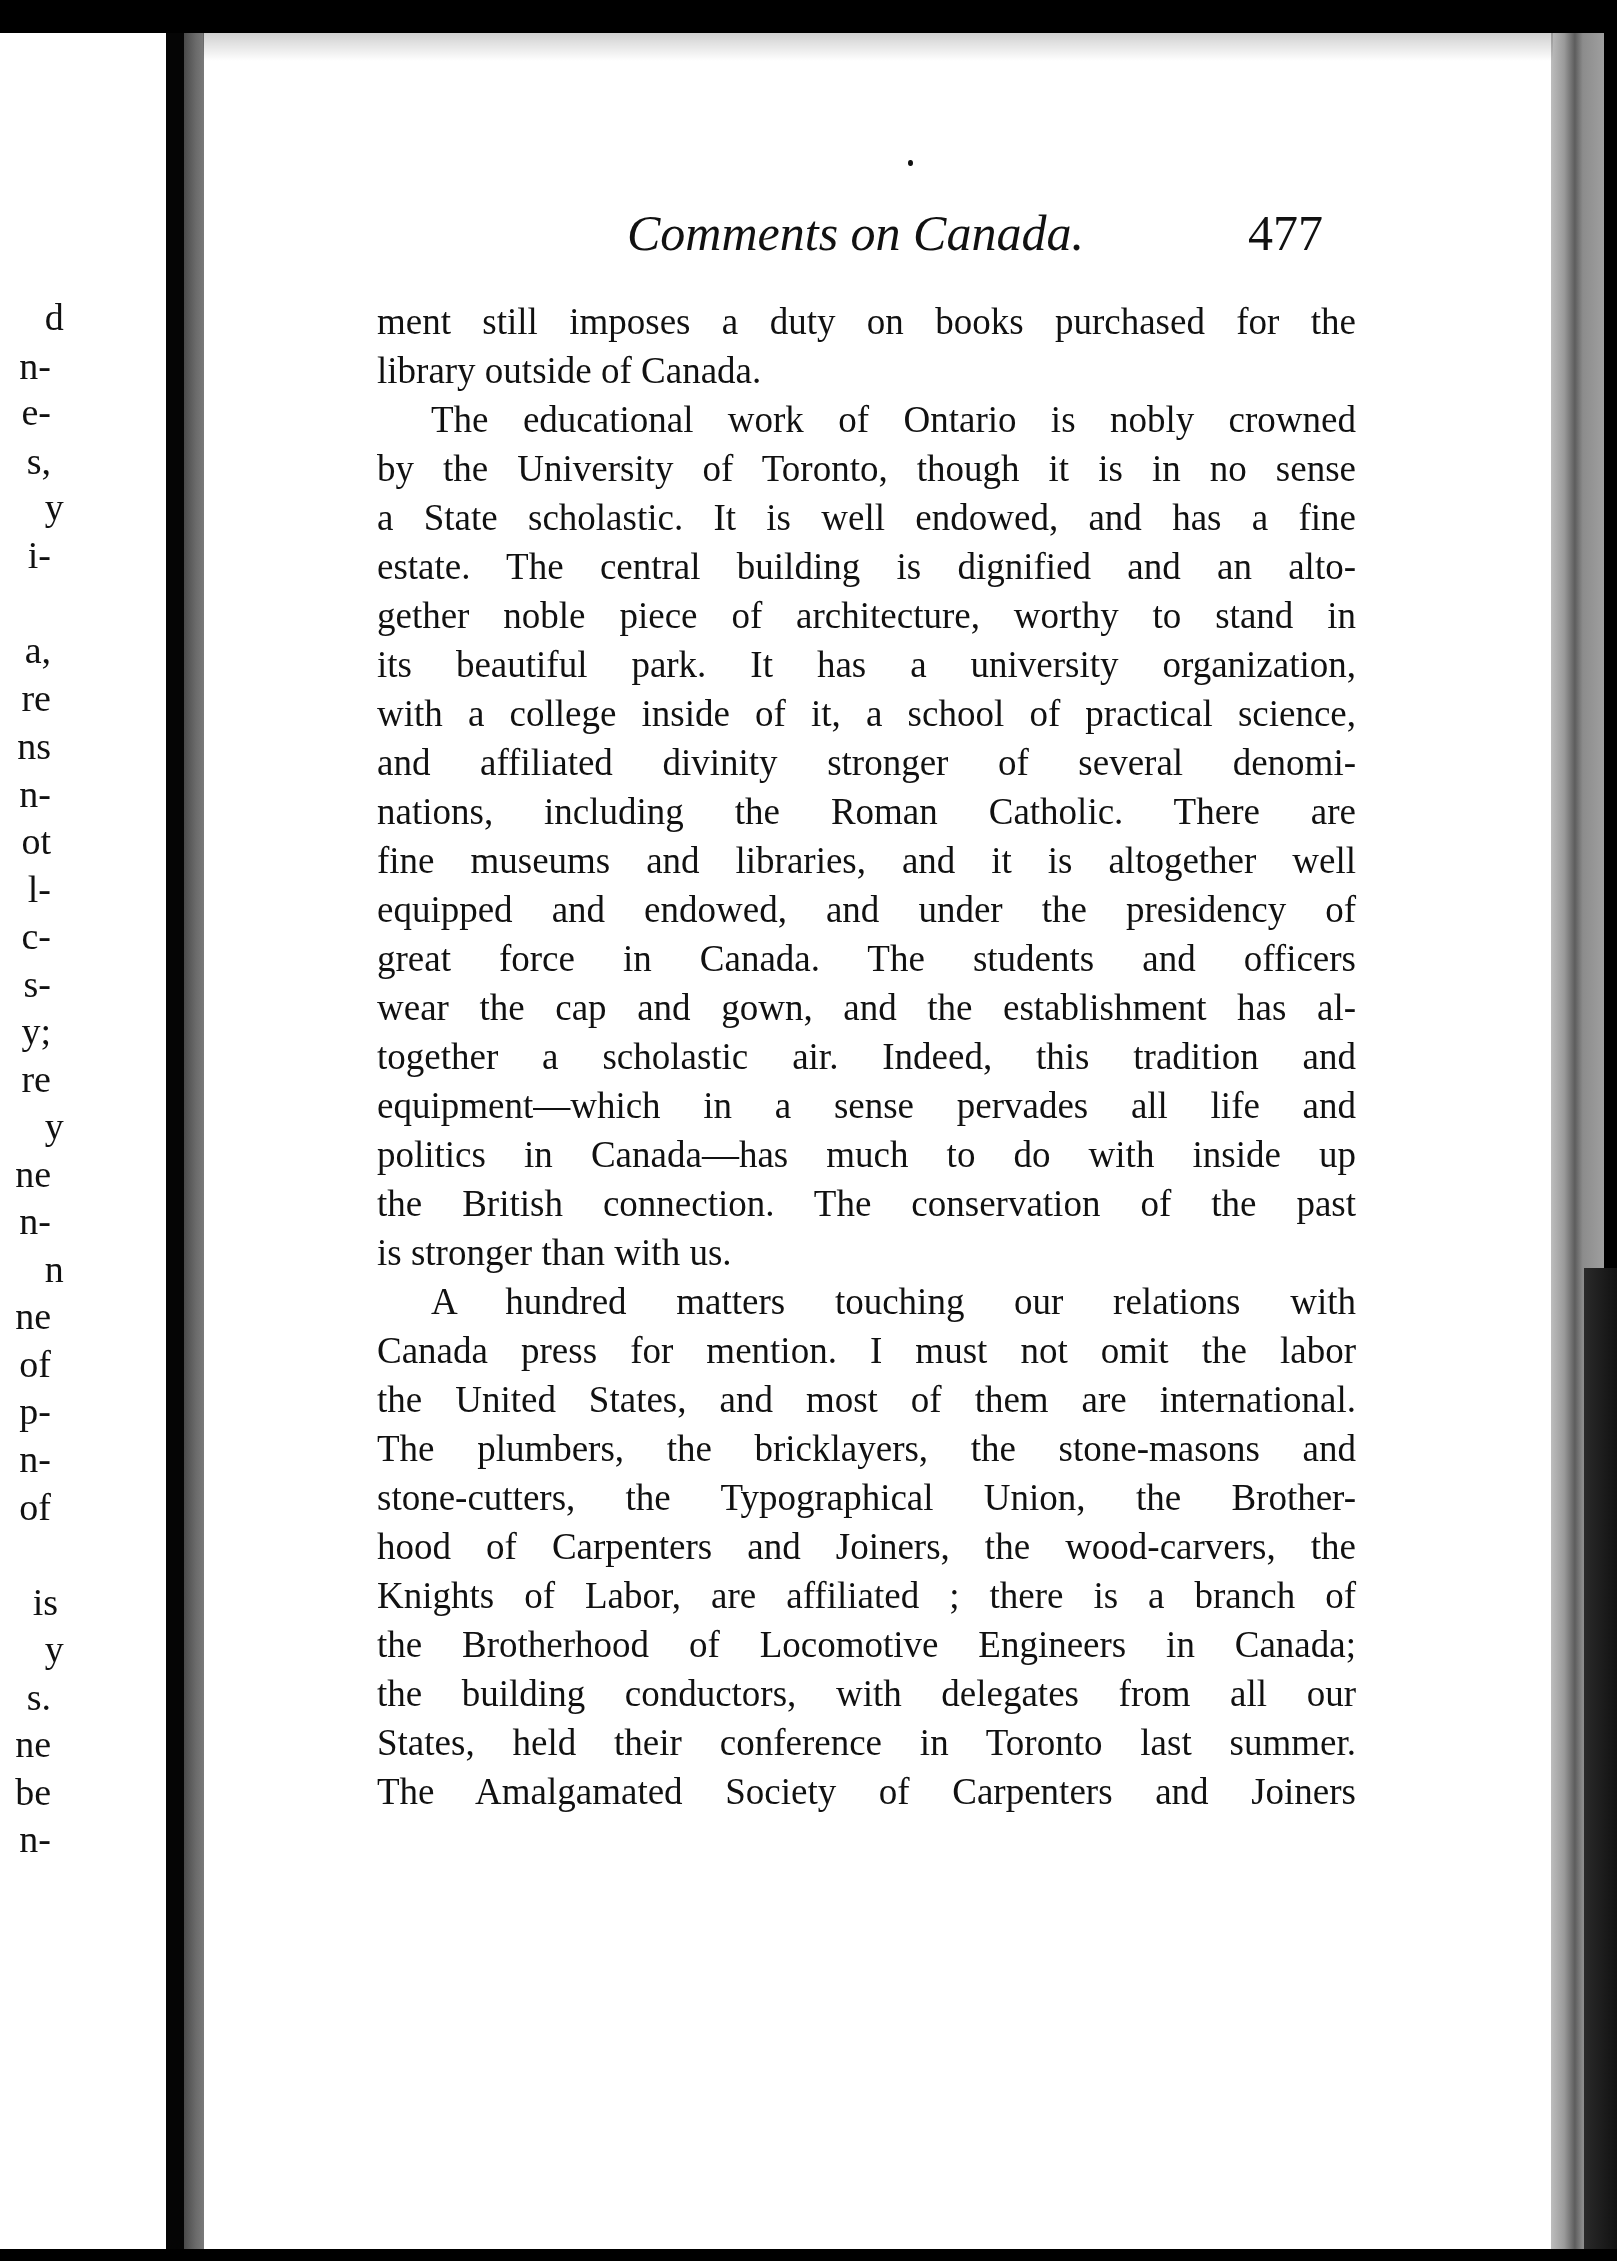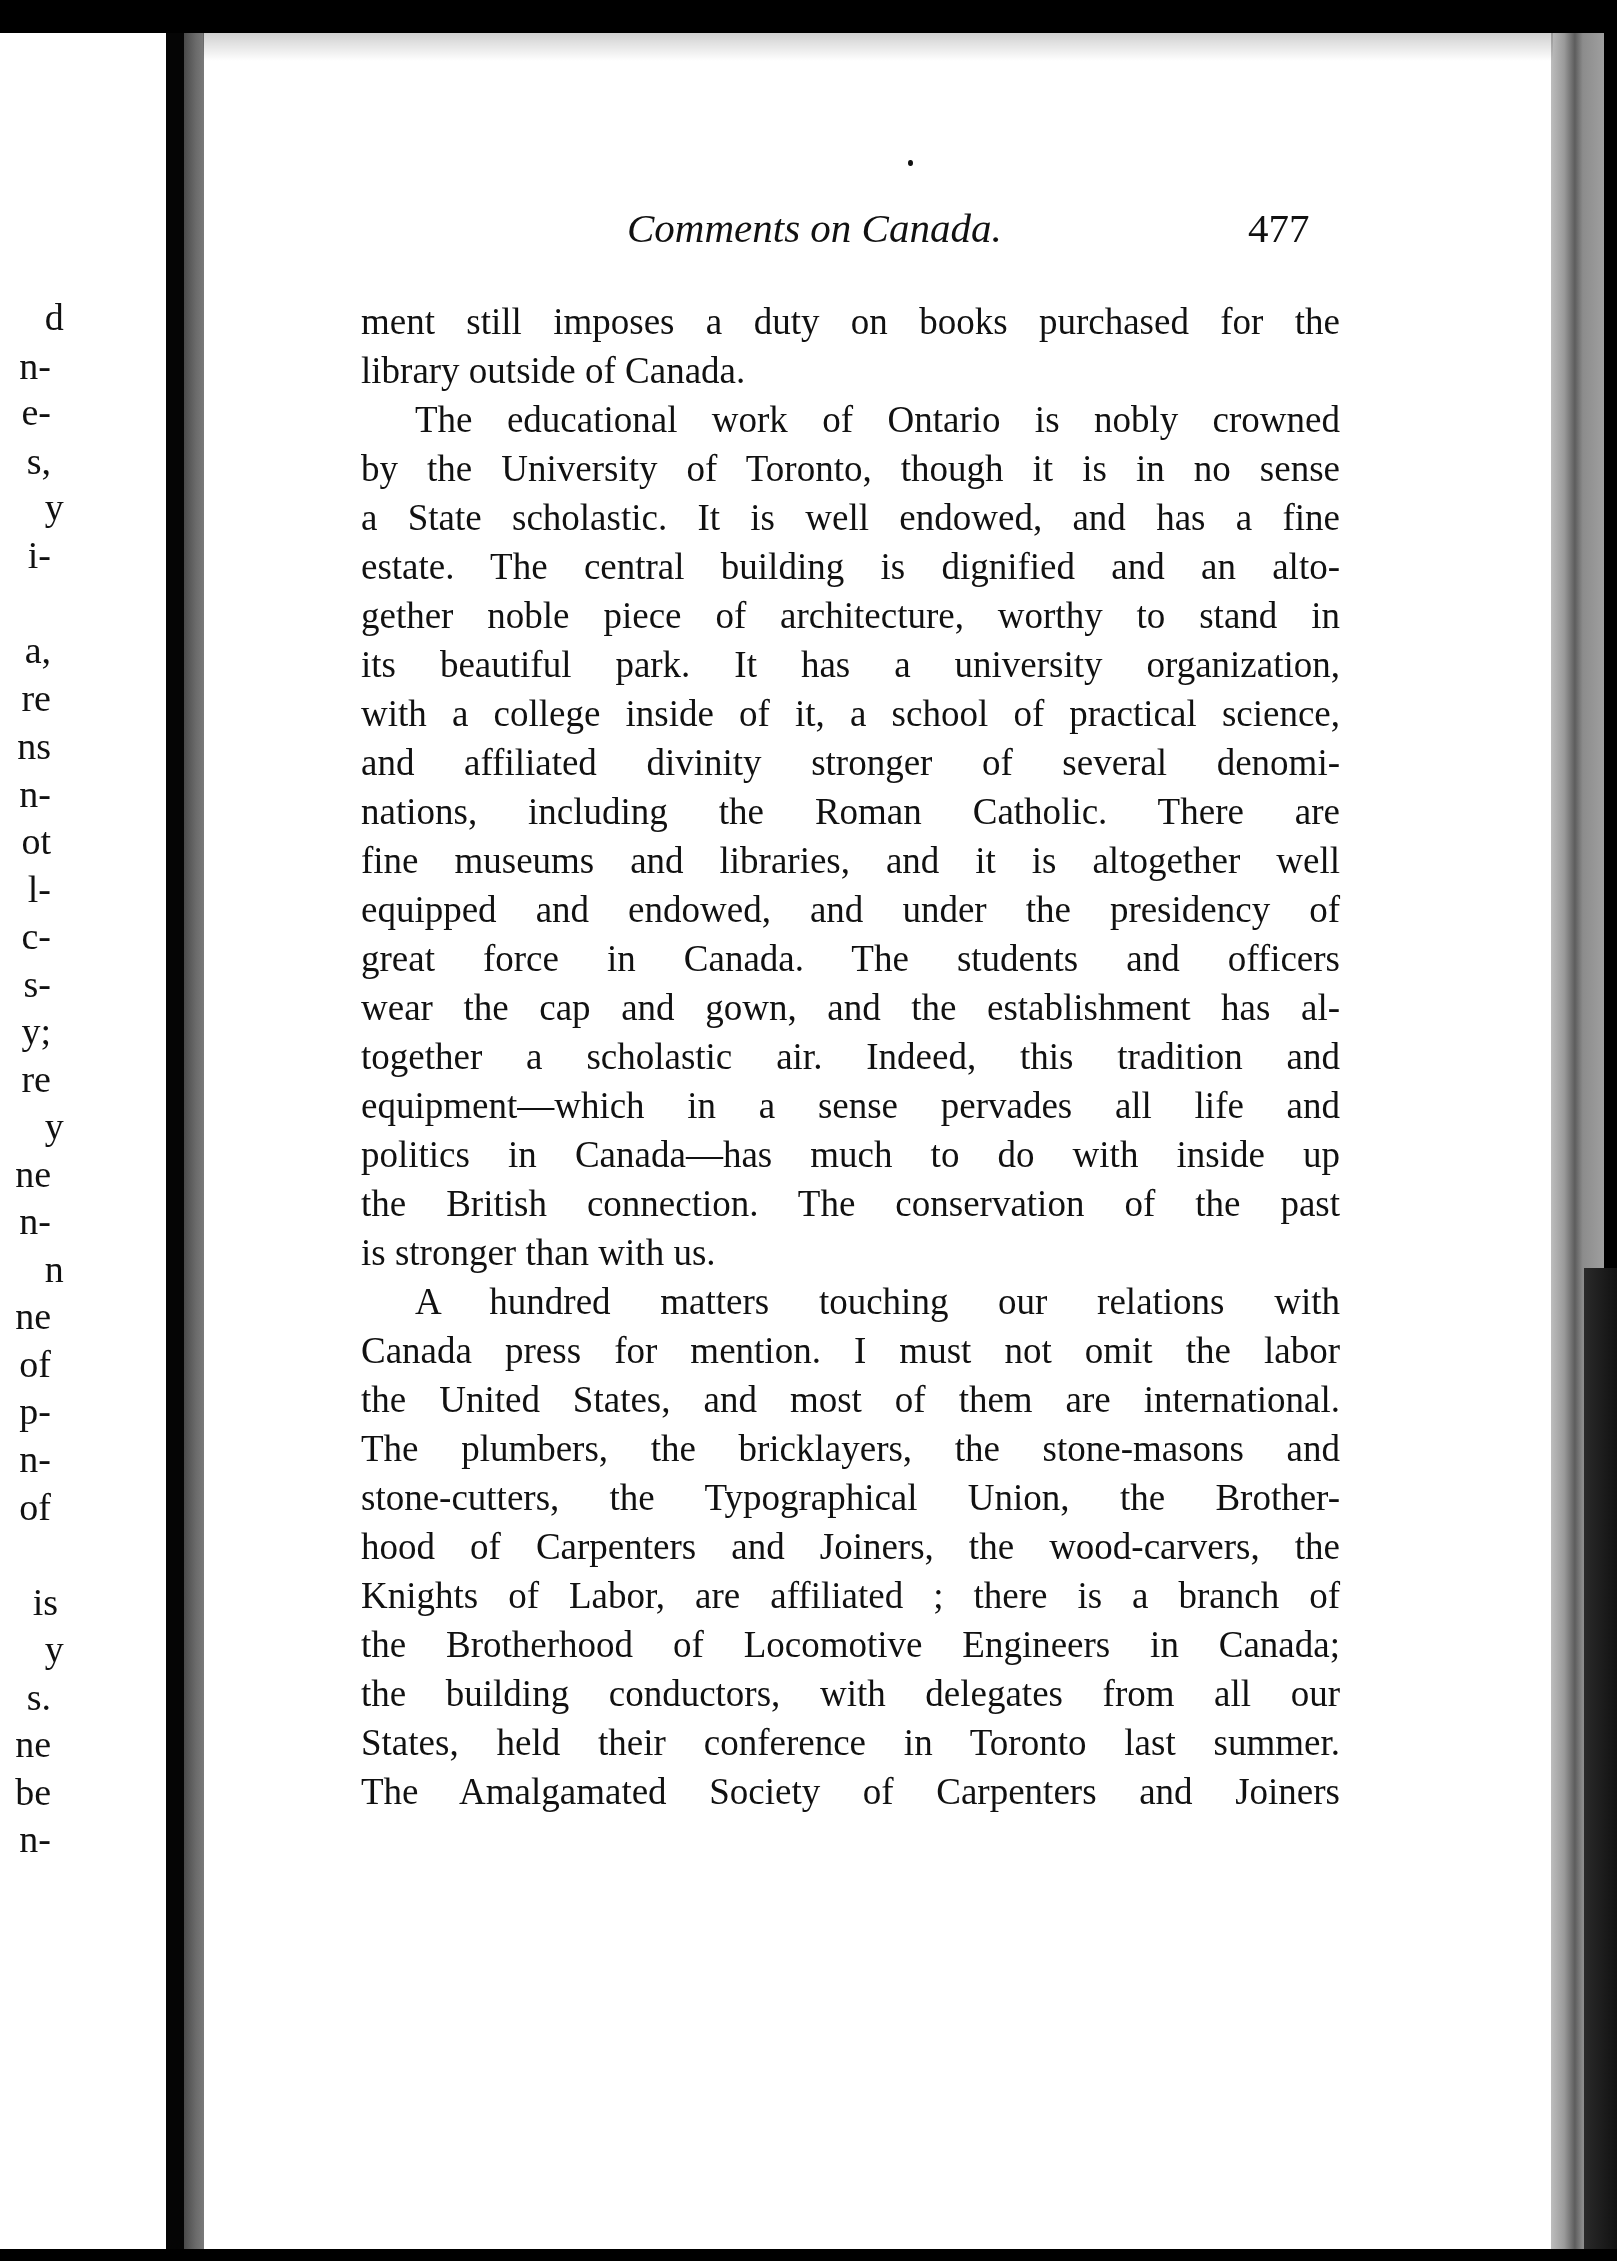--- a/index.html
+++ b/index.html
@@ -44,21 +44,21 @@
     z-index: 2;
   }
   .right-edge-lower {
     position: absolute; left: 1584px; top: 1268px; width: 33px; height: 982px;
     background: linear-gradient(90deg, #2a2a2a, #111);
     z-index: 2;
   }
 
   .running-head {
     position: absolute; top: 204px; left: 627px; width: 697px; height: 57px;
-    font-size: 41px;
+    font-size: 50px;
   }
   .running-head .title { position: absolute; left: 0; top: 0; font-style: italic; }
   .running-head .pageno { position: absolute; left: 621px; top: 0; }
 
   .body-text {
     position: absolute; left: 361px; top: 297px; width: 979px;
   }
   .line {
     display: block; height: 49px; line-height: 49px;
     font-size: 37px; white-space: nowrap;
@@ -114,21 +114,21 @@
 <div class="right-edge"></div>
 <div class="right-edge-lower"></div>
 
 <div class="speck" style="left:908px; top:160px;"></div>
 
 <div class="running-head" style="z-index:4;">
   <span class="title">Comments on Canada.</span>
   <span class="pageno">477</span>
 </div>
 
-<div class="body-text" id="body-text" style="z-index:4;">
+<div class="body-text" id="body-text" style="z-index:4;margin-left:16px;">
     <span class="line">ment still imposes a duty on books purchased for the</span>
     <span class="line last">library outside of Canada.</span>
     <span class="line indent">The educational work of Ontario is nobly crowned</span>
     <span class="line">by the University of Toronto, though it is in no sense</span>
     <span class="line">a State scholastic.  It is well endowed, and has a fine</span>
     <span class="line">estate.  The central building is dignified and an alto-</span>
     <span class="line">gether noble piece of architecture, worthy to stand in</span>
     <span class="line">its beautiful park.  It has a university organization,</span>
     <span class="line">with a college inside of it, a school of practical science,</span>
     <span class="line">and affiliated divinity stronger of several denomi-</span>

